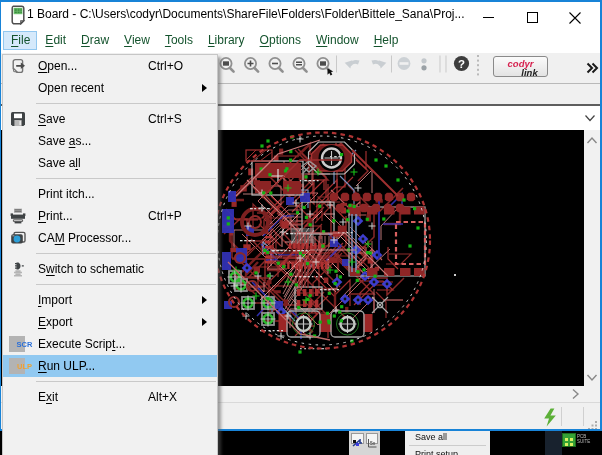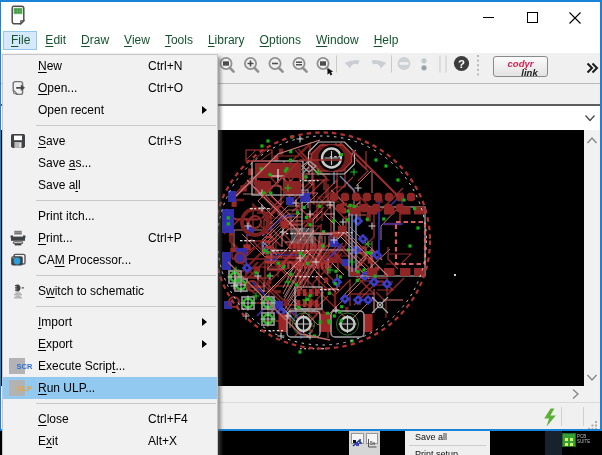--- a/index.html
+++ b/index.html
@@ -42,20 +42,21 @@
 u { text-underline-offset:2px; }
 </style></head>
 <body>
 <div id="title">
   <svg id="ticon" width="16" height="20" viewBox="0 0 16 20">
     <path d="M3.4 1.2h8.2a2.2 2.2 0 0 1 2.2 2.2v12.4l-3 3H4.4a2.2 2.2 0 0 1-2.2-2.2V3.4a2.2 2.2 0 0 1 1.2-2.2z" fill="#fff" stroke="#4e4e4e" stroke-width="1.5"></path>
     <rect x="3.6" y="2.8" width="8.8" height="6.4" fill="#6cbf6c"></rect>
     <path d="M4.6 4.2h2.2M4.6 5.8h2.2M4.6 7.4h2.2M7.6 4.2h2M7.6 5.8h2M7.6 7.4h2M10.4 4.2h1.4M10.4 5.8h1.4M10.4 7.4h1.4" stroke="#2e7d32" stroke-width="0.9"></path>
     <path d="M13.8 15.8l-3 3v-3z" fill="#fff" stroke="#4e4e4e" stroke-width="1.2"></path>
   </svg>
+  <span id="ttext">1 Board - C:\Users\codyr\Documents\ShareFile\Folders\Folder\Bittele_Sana\Proj...</span>
   <svg class="wbtn" style="left:464px" width="45" height="29">
       <path d="M18 17.5h11" stroke="#000" stroke-width="1"></path>
     </svg>
   <svg class="wbtn" style="left:509px" width="45" height="29">
       <rect x="17.5" y="12.5" width="10" height="10" fill="none" stroke="#000" stroke-width="1"></rect>
     </svg>
   <svg class="wbtn" style="left:554px" width="45" height="29">
       <path d="M14.5 12.5l11 11M25.5 12.5l-11 11" stroke="#000" stroke-width="1.1"></path>
     </svg>
 </div>
@@ -743,25 +744,20 @@
       </svg>
   </div>
   <div style="position:absolute;left:577px;top:3px;font-size:4.5px;color:#bbb;line-height:5px;">PCB<br>SUITE</div>
 </div>
 <div class="bord" style="left:0;top:0;width:602px;height:2px;"></div>
 <div class="bord" style="left:0;top:0;width:1px;height:431px;"></div>
 <div class="bord" style="left:600px;top:0;width:2px;height:431px;"></div>
 <div class="bord" style="left:0;top:429px;width:602px;height:2px;"></div>
 <div id="menu">
 <div class="mi">
-      <span class="mic"></span>
-      <span class="mtx"><u>N</u>ew</span>
-      <span class="msc">Ctrl+N</span>
-    </div>
-<div class="mi">
       <span class="mic">
         <svg width="18" height="18" viewBox="0 0 18 18">
 <path d="M6.2 2.6h5.4a2 2 0 0 1 2 2v8.8a2 2 0 0 1-2 2H7.8l-3.6-3.6V4.6a2 2 0 0 1 2-2z" fill="none" stroke="#747474" stroke-width="1.4"></path>
 <path d="M4.6 11.4l3.4 3.4h-2a1.4 1.4 0 0 1-1.4-1.4z" fill="#f1f1f1" stroke="#747474" stroke-width="1.1"></path>
 <path d="M7.2 7.9h4.6V5.6l4.2 3.2-4.2 3.2V9.7H7.2z" fill="#4a4a4a"></path>
         </svg>
       </span>
       <span class="mtx"><u>O</u>pen...</span>
       <span class="msc">Ctrl+O</span>
     </div>
@@ -862,20 +858,15 @@
       <span class="mic">
         <div style="width:16px;height:16px;background:#b3b3b3;display:flex;align-items:center;justify-content:center;font-size:7.5px;font-weight:bold;color:#efa231;">ULP</div>
       </span>
       <span class="mtx"><u>R</u>un ULP...</span>
     </div>
 <div class="msep">
       <div></div>
     </div>
 <div class="mi">
       <span class="mic"></span>
-      <span class="mtx"><u>C</u>lose</span>
-      <span class="msc">Ctrl+F4</span>
-    </div>
-<div class="mi">
-      <span class="mic"></span>
       <span class="mtx">E<u>x</u>it</span>
       <span class="msc">Alt+X</span>
     </div>
 </div>
 </body></html>

